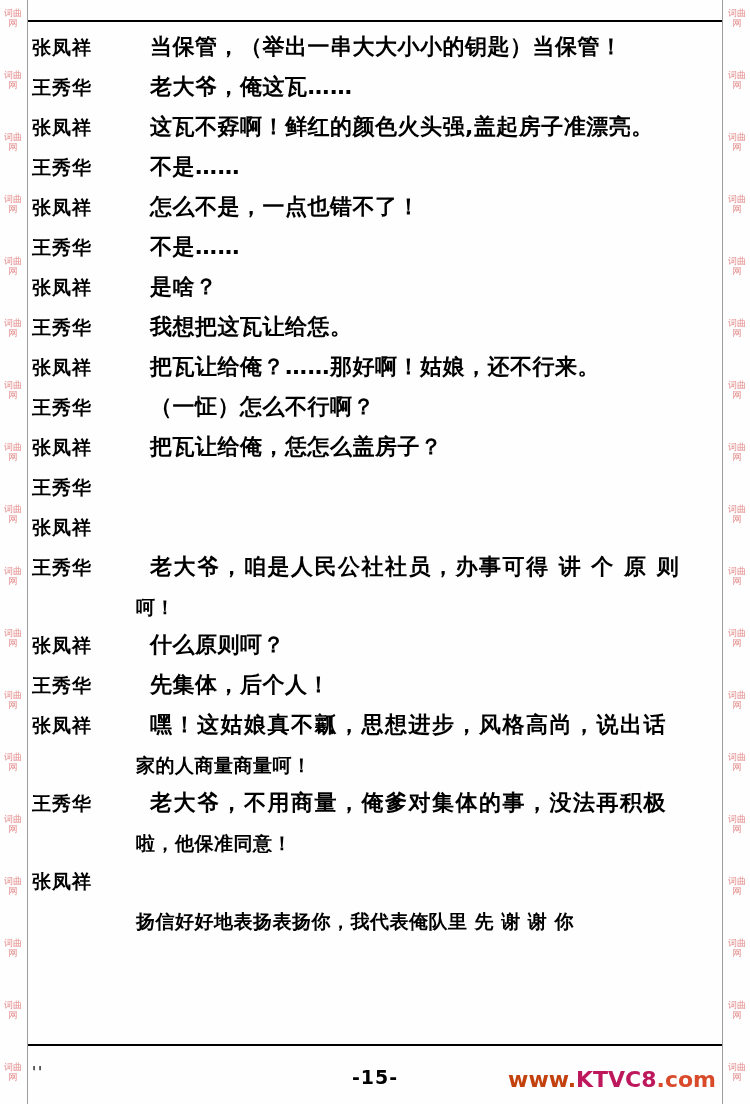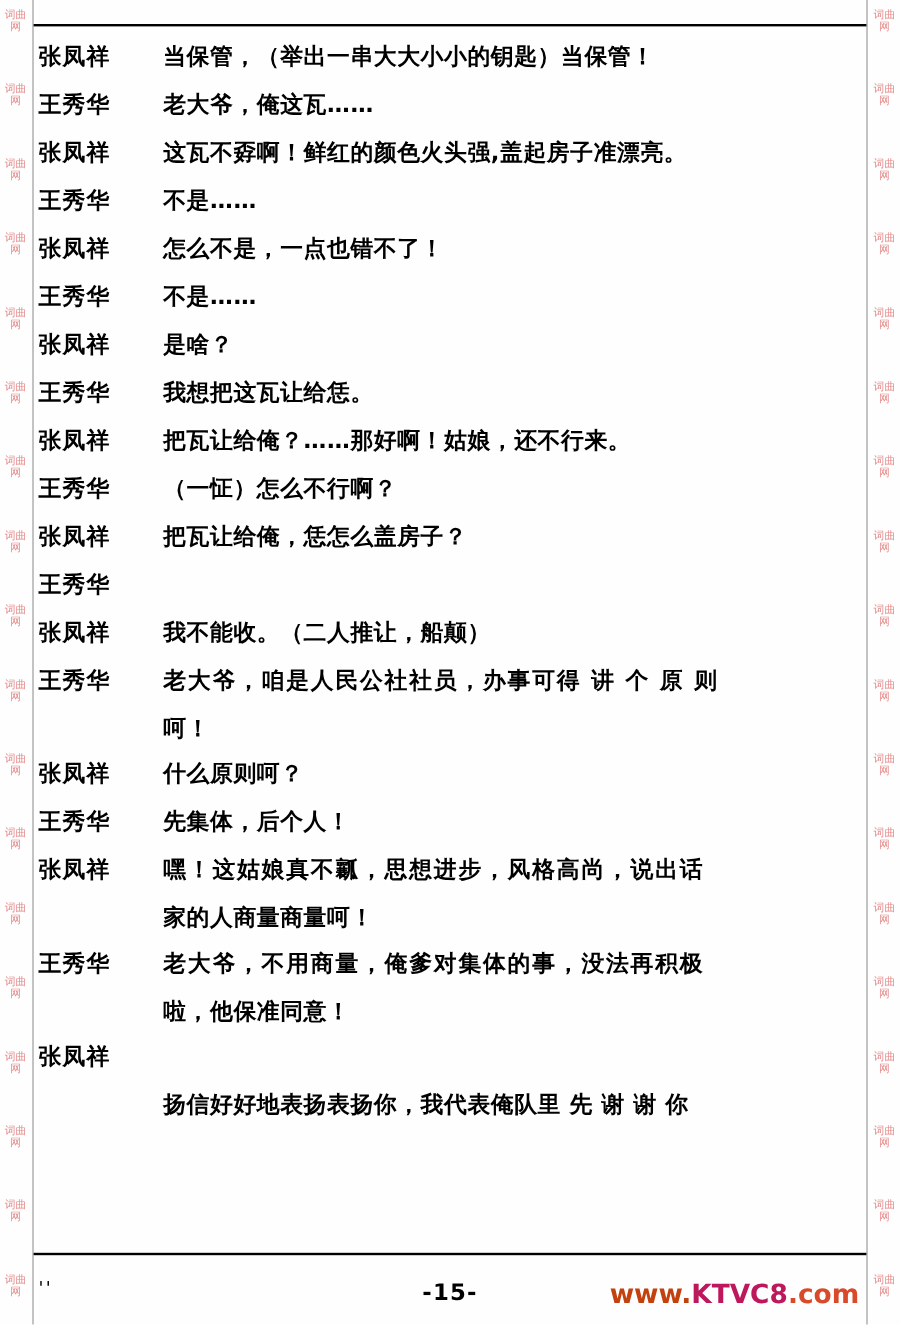--- a/index.html
+++ b/index.html
@@ -75,33 +75,34 @@
     position: absolute;
     left: 0;
     right: 0;
     top: 28px;
   }
   .line {
     display: flex;
     align-items: flex-start;
     padding: 0 6px 0 4px;
     margin-bottom: 2px;
+    gap: 14px;
   }
   .speaker {
     flex: 0 0 104px;
     font-size: 19px;
     font-weight: bold;
     line-height: 38px;
     color: #000;
     letter-spacing: 1px;
     white-space: nowrap;
   }
   .speech {
     flex: 1 1 auto;
-    font-size: 19px;
+    font-size: 22px;
     font-weight: bold;
     line-height: 38px;
     color: #000;
     letter-spacing: 0.5px;
   }
   .speech.wide {
     letter-spacing: 1.5px;
   }
   .cont {
     padding-left: 108px;
@@ -240,21 +241,20 @@
         </div>
         <div class="line">
           <div class="speaker">张凤祥</div>
           <div class="speech">把瓦让给俺，恁怎么盖房子？</div>
         </div>
         <div class="line">
           <div class="speaker">王秀华</div>
         </div>
         <div class="line">
           <div class="speaker">张凤祥</div>
-          <div class="speech">我不能收。（二人推让，船颠）</div>
         </div>
         <div class="line">
           <div class="speaker">王秀华</div>
           <div class="speech wide">老大爷，咱是人民公社社员，办事可得 讲 个 原 则</div>
         </div>
         <div class="cont">呵！</div>
         <div class="line">
           <div class="speaker">张凤祥</div>
           <div class="speech">什么原则呵？</div>
         </div>

